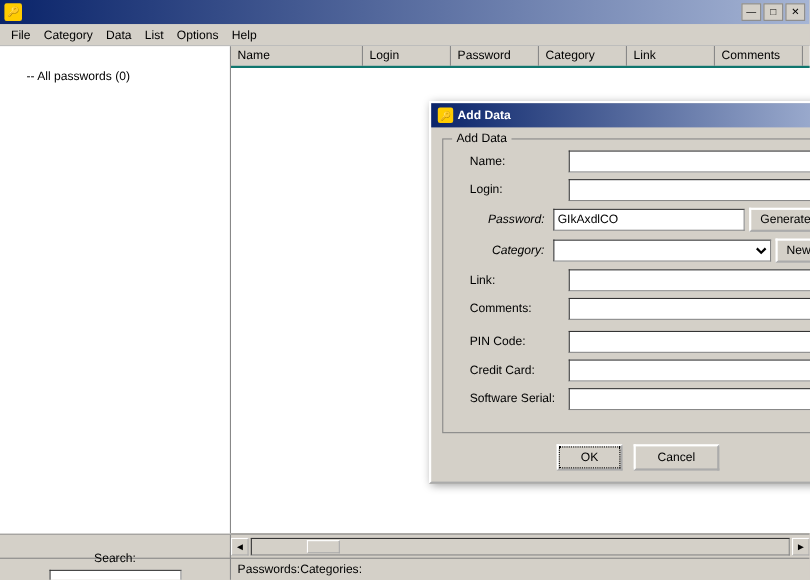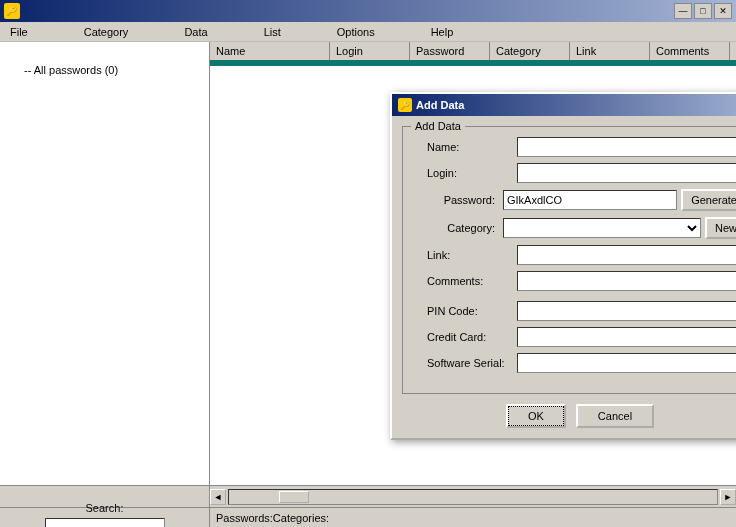--- a/index.html
+++ b/index.html
@@ -60,21 +60,20 @@
     .title-btn.close { background: #d4d0c8; }
 
     
     .menu-bar {
       background: #d4d0c8;
       height: 20px;
       display: flex;
       align-items: center;
       padding: 0 4px;
       border-bottom: 1px solid #bbb;
-      gap: 44px;
     }
     .menu-item {
       padding: 2px 6px;
       font-size: 11px;
       cursor: pointer;
     }
 
     
     .main-layout {
       display: flex;
@@ -105,21 +104,21 @@
     
     .table-area {
       flex: 1;
       background: white;
       overflow: auto;
       position: relative;
     }
     .table-header {
       display: flex;
       background: #d4d0c8;
-      border-bottom: 6px solid #0f766e;
+      border-bottom: 2px solid #0f766e;
       position: sticky;
       top: 0;
     }
     .th {
       padding: 3px 6px;
       border-right: 1px solid #888;
       font-size: 11px;
       font-weight: normal;
       min-width: 80px;
       cursor: pointer;
@@ -257,20 +256,21 @@
     .form-row-with-btn {
       display: flex;
       align-items: center;
       margin-bottom: 6px;
     }
     .form-label-wb {
       width: 90px;
       font-size: 11px;
       text-align: right;
       padding-right: 8px;
+      font-style: italic;
     }
     .form-input-wb {
       flex: 1;
       height: 20px;
       border: 1px inset #888;
       background: white;
       font-size: 11px;
       padding: 0 3px;
     }
     .form-btn {

